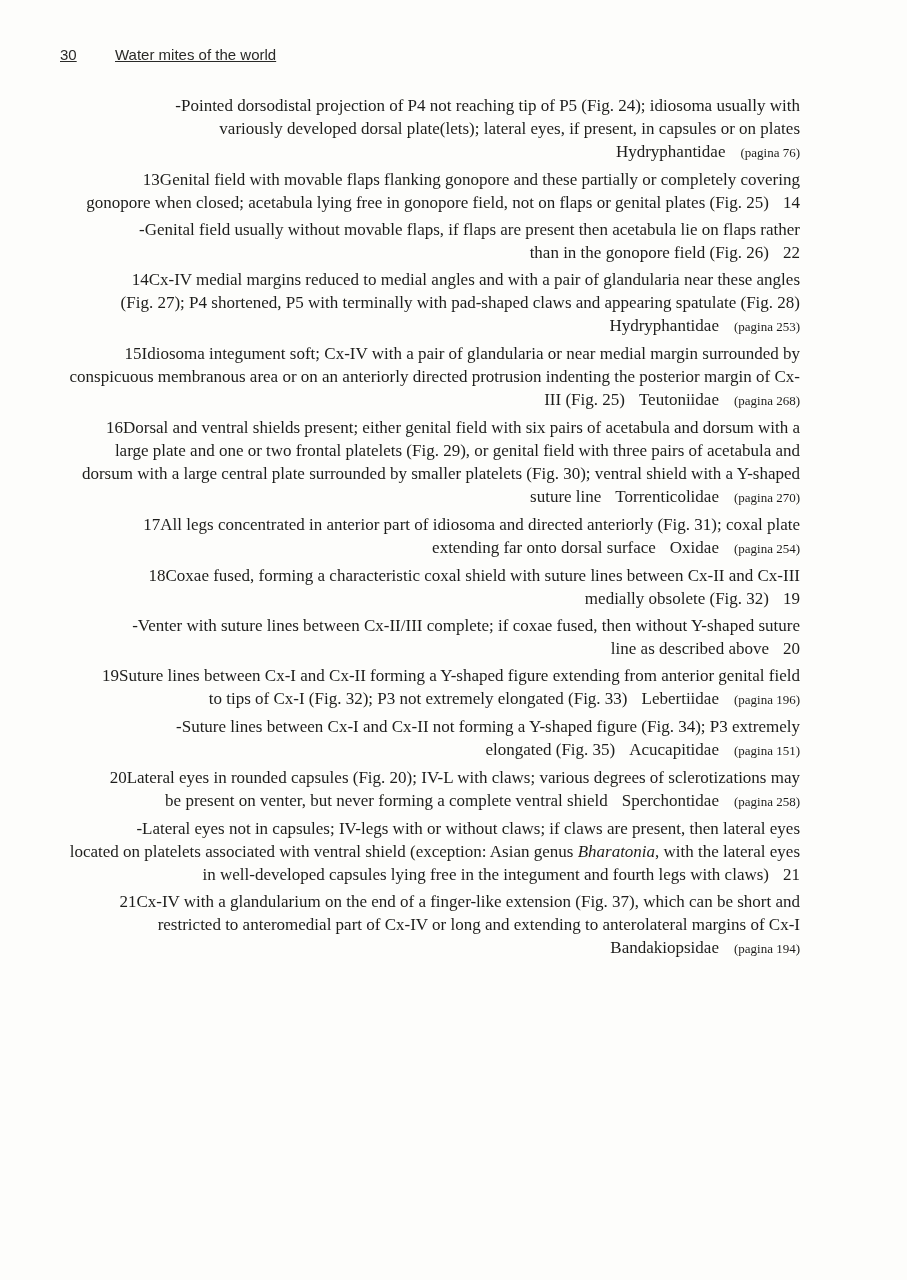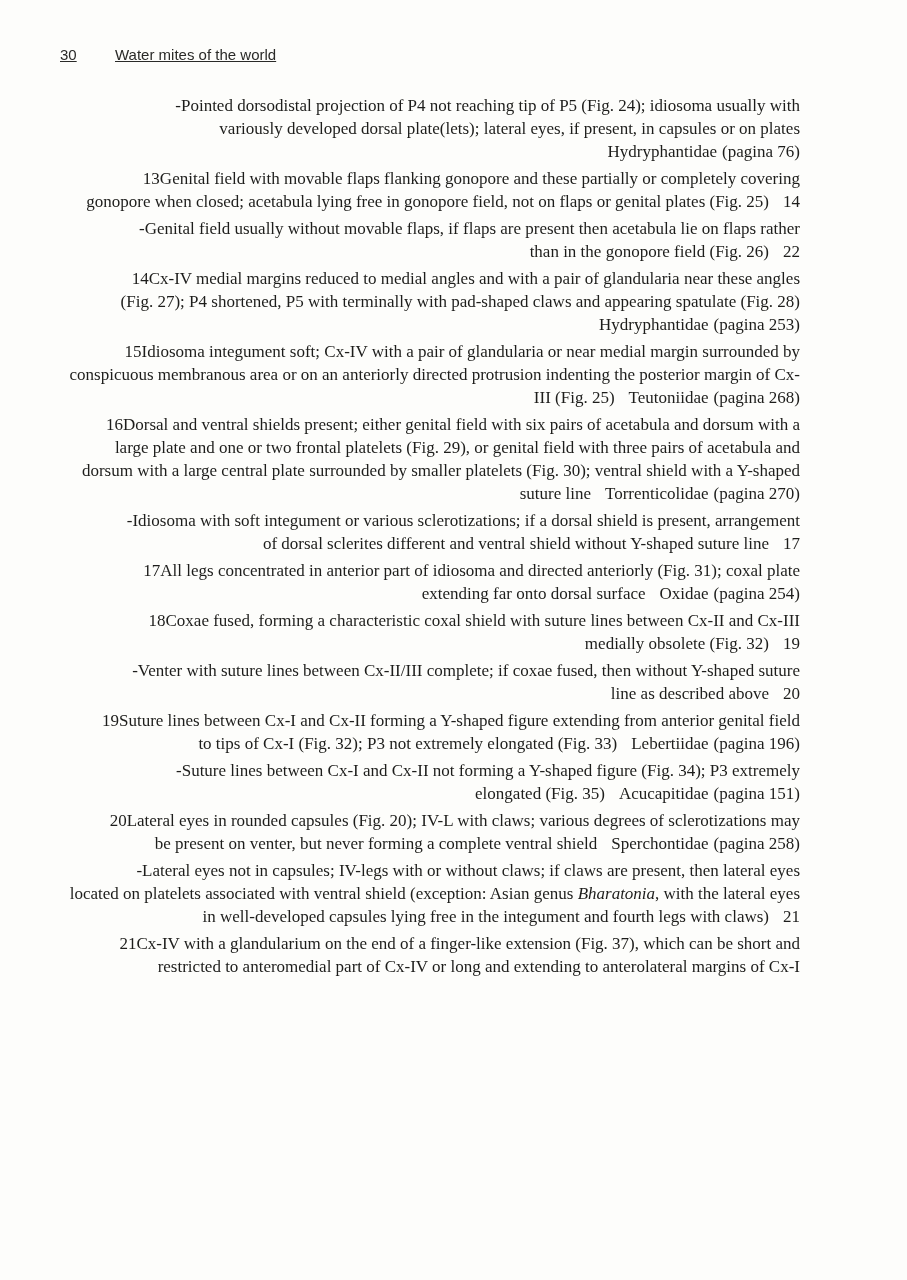--- a/index.html
+++ b/index.html
@@ -51,43 +51,42 @@
     display: inline-block;
     width: 55px;
   }
   .ref {
     float: right;
     white-space: nowrap;
     line-height: 23px;
     padding-left: 14px;
   }
   .ref .pagina {
-    font-size: 17px;
-    margin-left: 5px;
+    font-size: 13px;
+    margin-left: 15px;
   }
 </style>
 </head>
 <body>
 
 <div class="page">
   <div class="pagehead">
     <span class="page-number">30</span>
     <span class="running-title">Water mites of the world</span>
   </div>
 
   <main class="key">
       <p class="entry"><span class="marker">-</span><span class="text">Pointed dorsodistal projection of P4 not reaching tip of P5 (Fig. 24); idiosoma usually with variously developed dorsal plate(lets); lateral eyes, if present, in capsules or on plates</span><span class="ref"><span class="family">Hydryphantidae</span><span class="pagina">(pagina 76)</span></span></p>
       <p class="entry"><span class="marker">13</span><span class="text">Genital field with movable flaps flanking gonopore and these partially or completely covering gonopore when closed; acetabula lying free in gonopore field, not on flaps or genital plates (Fig. 25)</span><span class="ref">14</span></p>
       <p class="entry"><span class="marker">-</span><span class="text">Genital field usually without movable flaps, if flaps are present then acetabula lie on flaps rather than in the gonopore field (Fig. 26)</span><span class="ref">22</span></p>
       <p class="entry"><span class="marker">14</span><span class="text">Cx-IV medial margins reduced to medial angles and with a pair of glandularia near these angles (Fig. 27); P4 shortened, P5 with terminally with pad-shaped claws and appearing spatulate (Fig. 28)</span><span class="ref"><span class="family">Hydryphantidae</span><span class="pagina">(pagina 253)</span></span></p>
       <p class="entry"><span class="marker">15</span><span class="text">Idiosoma integument soft; Cx-IV with a pair of glandularia or near medial margin surrounded by conspicuous membranous area or on an anteriorly directed protrusion indenting the posterior margin of Cx-III (Fig. 25)</span><span class="ref"><span class="family">Teutoniidae</span><span class="pagina">(pagina 268)</span></span></p>
       <p class="entry"><span class="marker">16</span><span class="text">Dorsal and ventral shields present; either genital field with six pairs of acetabula and dorsum with a large plate and one or two frontal platelets (Fig. 29), or genital field with three pairs of acetabula and dorsum with a large central plate surrounded by smaller platelets (Fig. 30); ventral shield with a Y-shaped suture line</span><span class="ref"><span class="family">Torrenticolidae</span><span class="pagina">(pagina 270)</span></span></p>
-      <p class="entry"><span class="marker">-</span><span class="text">Idiosoma with soft integument or various sclerotizations; if a dorsal shield is present, arrangement of dorsal sclerites different and ventral shield without Y-shaped suture line</span><span class="ref">17</span></p>
       <p class="entry"><span class="marker">17</span><span class="text">All legs concentrated in anterior part of idiosoma and directed anteriorly (Fig. 31); coxal plate extending far onto dorsal surface</span><span class="ref"><span class="family">Oxidae</span><span class="pagina">(pagina 254)</span></span></p>
       <p class="entry"><span class="marker">18</span><span class="text">Coxae fused, forming a characteristic coxal shield with suture lines between Cx-II and Cx-III medially obsolete (Fig. 32)</span><span class="ref">19</span></p>
       <p class="entry"><span class="marker">-</span><span class="text">Venter with suture lines between Cx-II/III complete; if coxae fused, then without Y-shaped suture line as described above</span><span class="ref">20</span></p>
       <p class="entry"><span class="marker">19</span><span class="text">Suture lines between Cx-I and Cx-II forming a Y-shaped figure extending from anterior genital field to tips of Cx-I (Fig. 32); P3 not extremely elongated (Fig. 33)</span><span class="ref"><span class="family">Lebertiidae</span><span class="pagina">(pagina 196)</span></span></p>
       <p class="entry"><span class="marker">-</span><span class="text">Suture lines between Cx-I and Cx-II not forming a Y-shaped figure (Fig. 34); P3 extremely elongated (Fig. 35)</span><span class="ref"><span class="family">Acucapitidae</span><span class="pagina">(pagina 151)</span></span></p>
       <p class="entry"><span class="marker">20</span><span class="text">Lateral eyes in rounded capsules (Fig. 20); IV-L with claws; various degrees of sclerotizations may be present on venter, but never forming a complete ventral shield</span><span class="ref"><span class="family">Sperchontidae</span><span class="pagina">(pagina 258)</span></span></p>
       <p class="entry"><span class="marker">-</span><span class="text">Lateral eyes not in capsules; IV-legs with or without claws; if claws are present, then lateral eyes located on platelets associated with ventral shield (exception: Asian genus <i>Bharatonia</i>, with the lateral eyes in well-developed capsules lying free in the integument and fourth legs with claws)</span><span class="ref">21</span></p>
-      <p class="entry"><span class="marker">21</span><span class="text">Cx-IV with a glandularium on the end of a finger-like extension (Fig. 37), which can be short and restricted to anteromedial part of Cx-IV or long and extending to anterolateral margins of Cx-I</span></p>
+      <p class="entry"><span class="marker">21</span><span class="text">Cx-IV with a glandularium on the end of a finger-like extension (Fig. 37), which can be short and restricted to anteromedial part of Cx-IV or long and extending to anterolateral margins of Cx-I</span><span class="ref"><span class="family">Bandakiopsidae</span><span class="pagina">(pagina 194)</span></span></p>
     </main>
 </div>
 
 </body></html>

